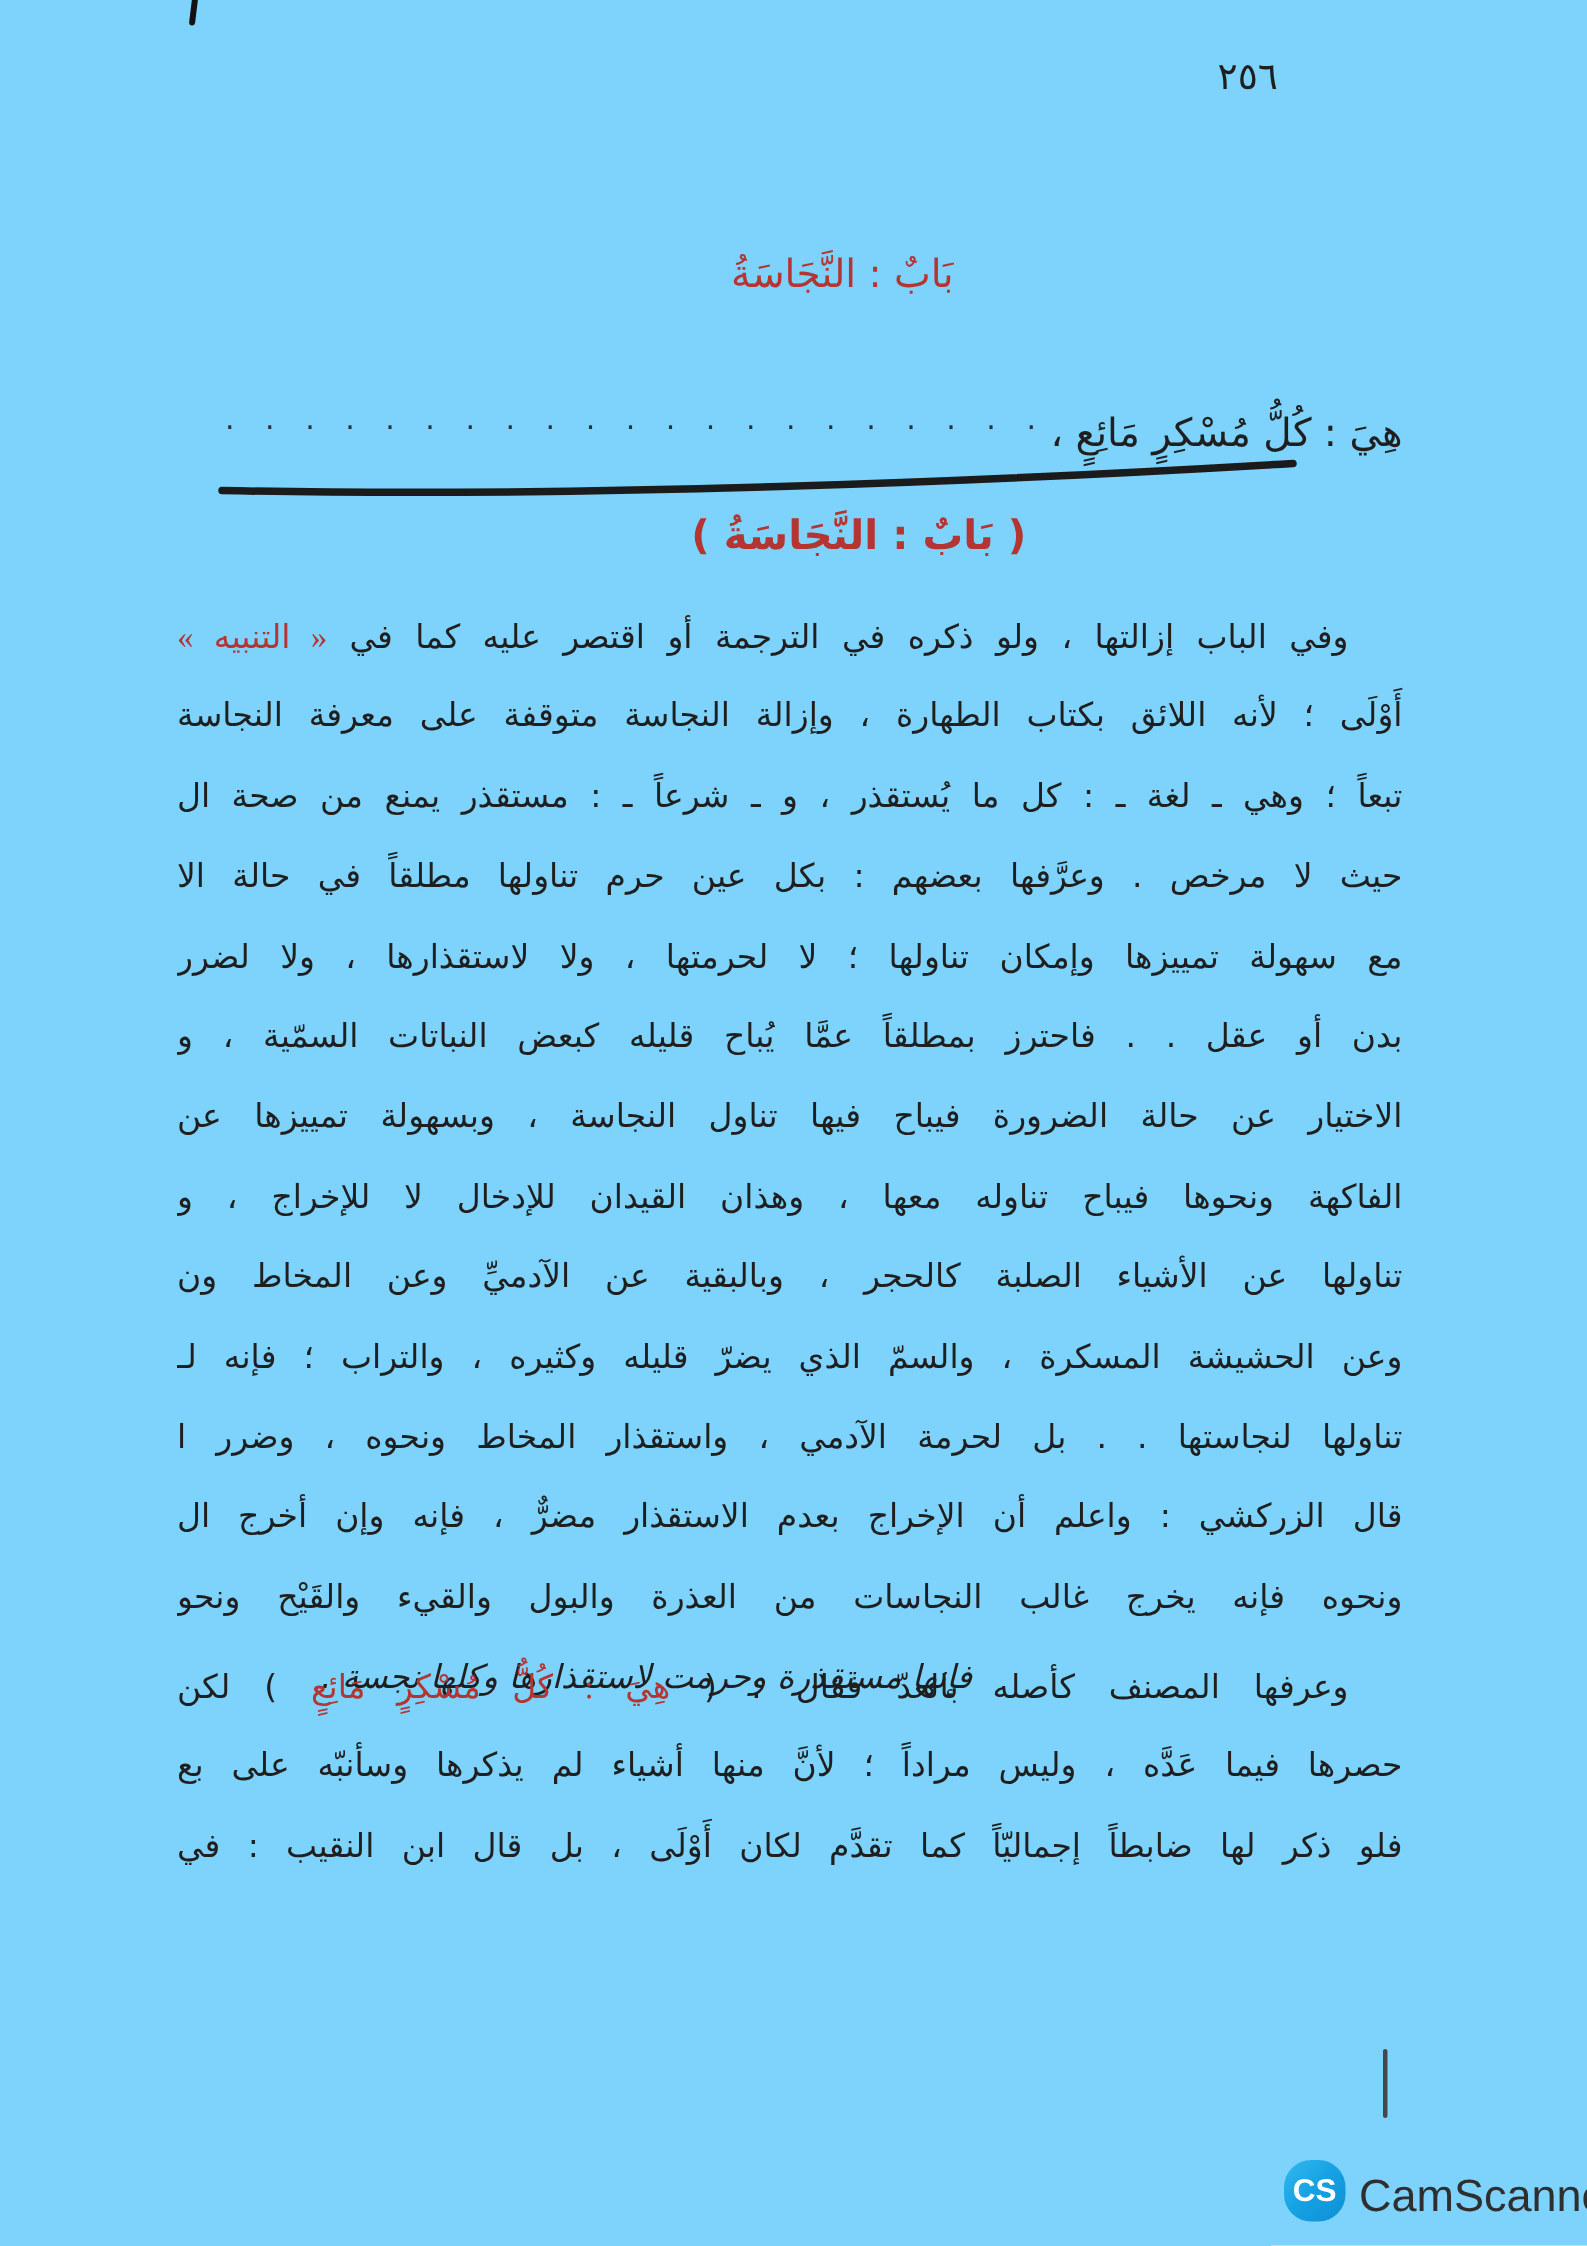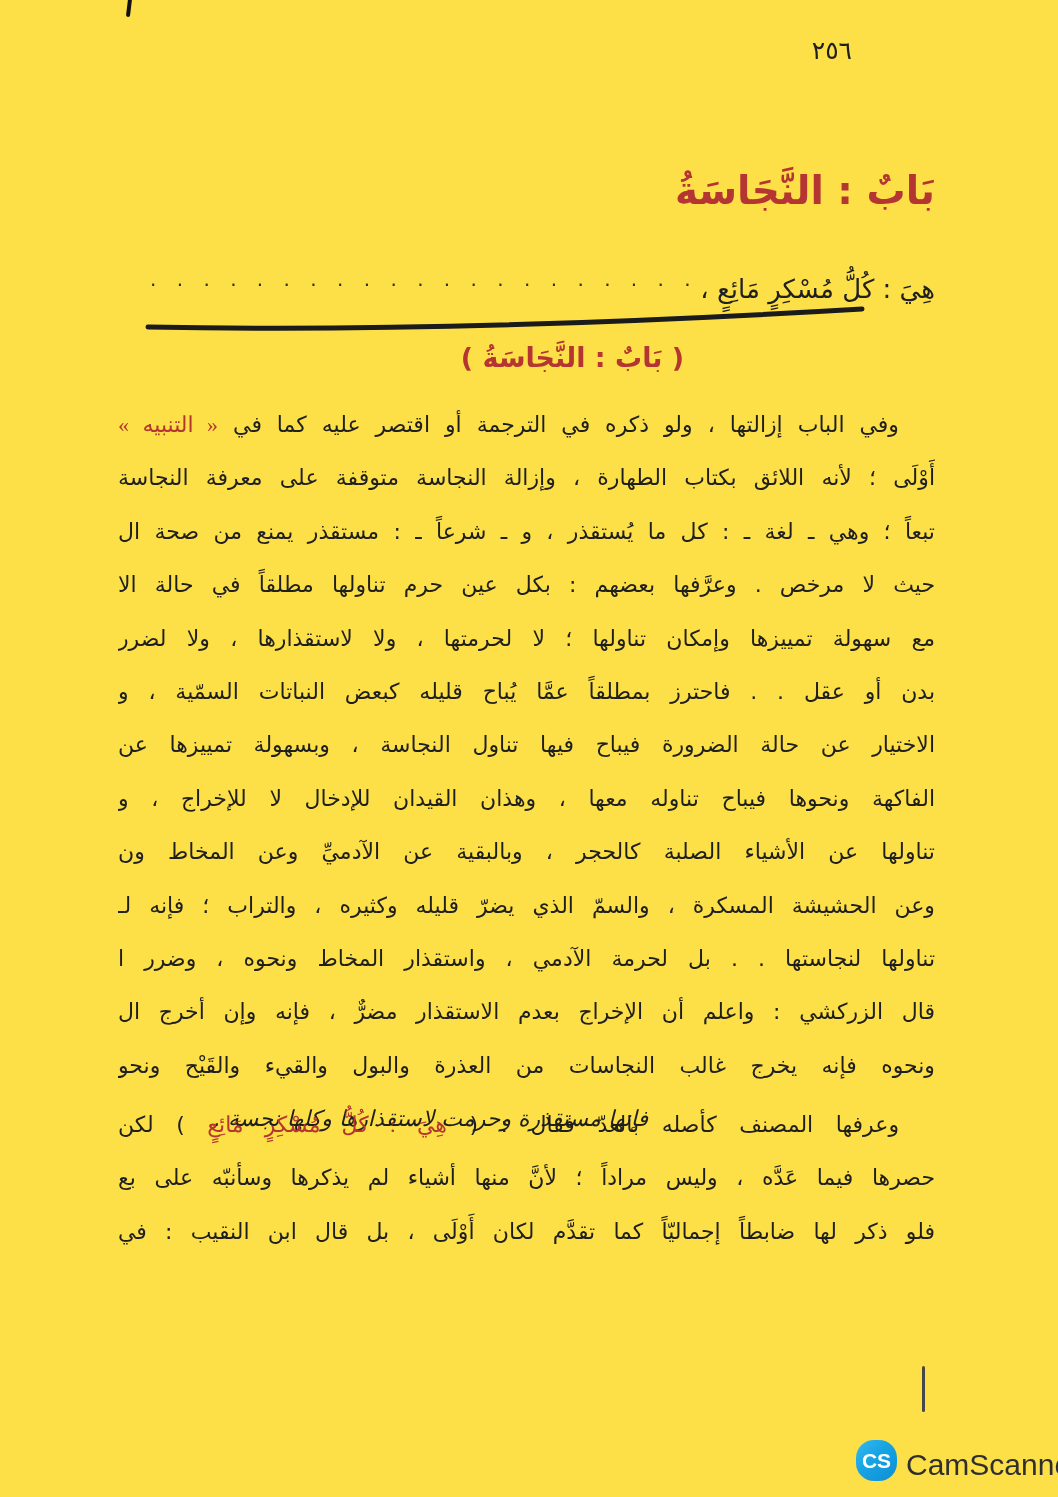--- a/index.html
+++ b/index.html
@@ -5,33 +5,33 @@
   :root{
     --red:#b43531;
     --ink:#1f1f1f;
     --cs-blue:#17a3e3;
   }
   html,body{margin:0;padding:0;background:#e9e9e9;}
   .page{
     position:relative;
     width:1058px;height:1497px;
     margin:0 auto;
-    background:#fde047;
+    background:#7dd3fc;
     font-family:"DejaVu Sans",sans-serif;
     color:var(--ink);
     overflow:hidden;
   }
   .pagenum{
     position:absolute;top:36px;right:206px;
     font-size:25px;letter-spacing:2px;
   }
   .title{
     position:absolute;top:168px;left:118px;width:817px;
     padding-left:70px;box-sizing:border-box;
-    text-align:right;font-size:39px;font-weight:bold;color:var(--red);
+    text-align:center;font-size:26px;font-weight:normal;color:var(--red);
   }
   .matn-row{
     position:absolute;top:246px;left:140px;width:795px;
     direction:rtl;display:flex;align-items:center;
     font-size:26px;color:var(--ink);
   }
   .matn-text{white-space:nowrap;margin-top:28px;}
   .matn-dots{
     flex:1;overflow:hidden;white-space:nowrap;direction:ltr;
     font-size:20px;letter-spacing:7px;padding:0 10px;color:#2e2e2e;

